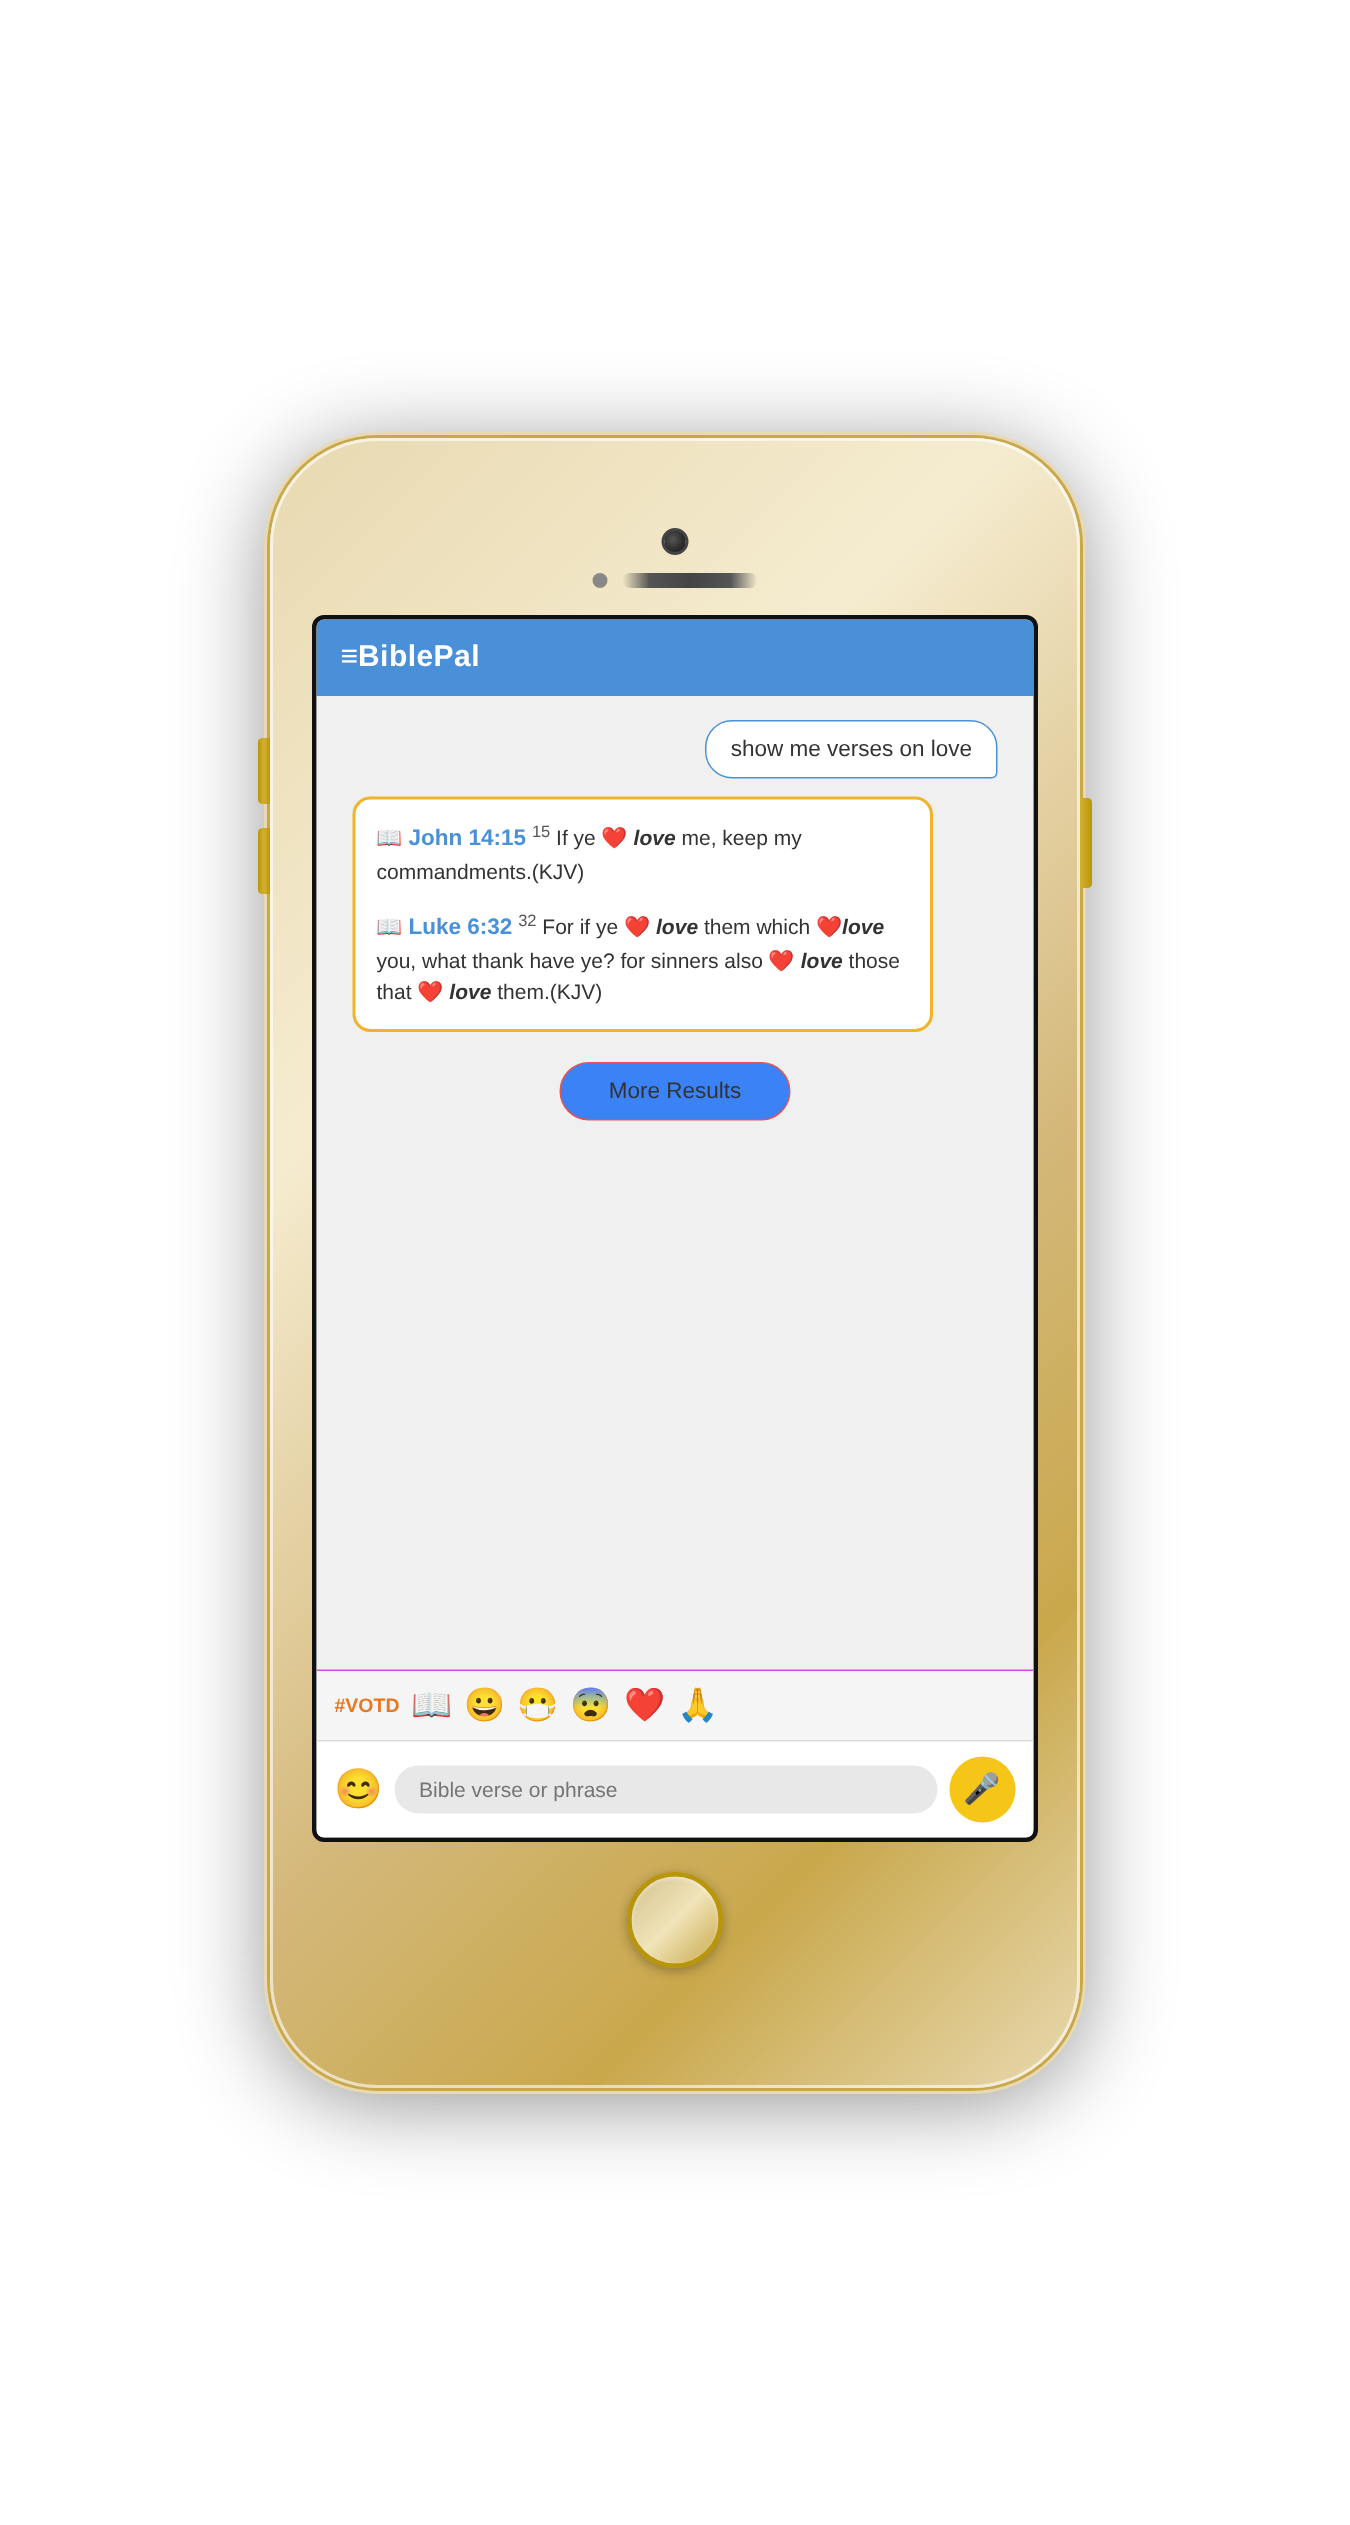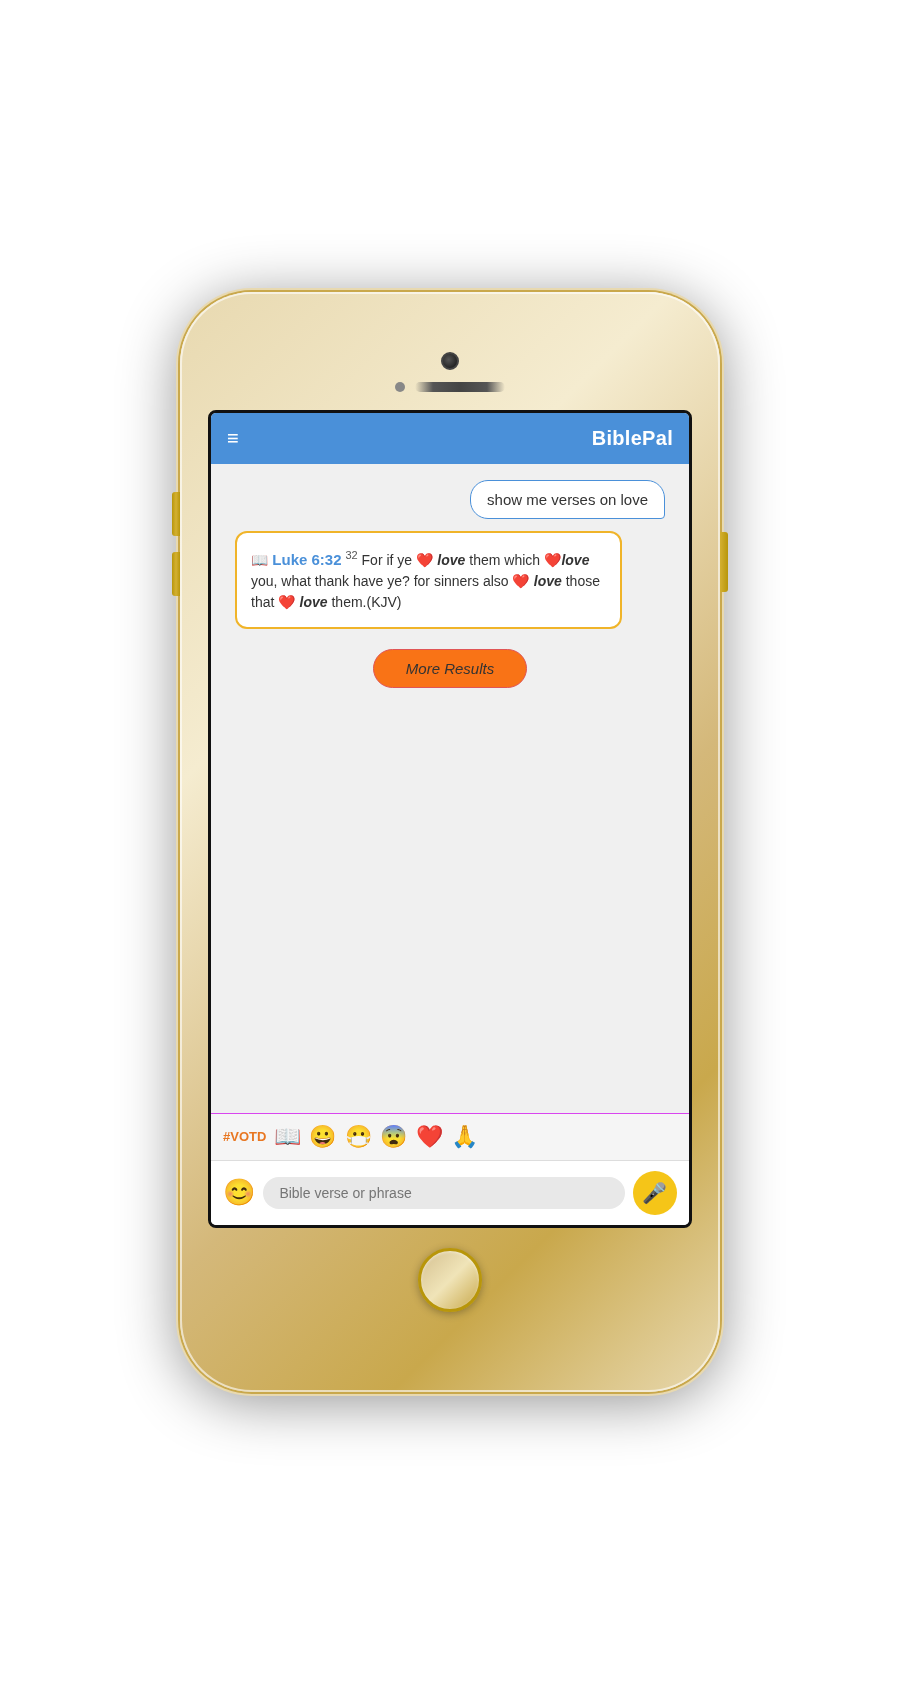--- a/index.html
+++ b/index.html
@@ -120,21 +120,21 @@
 
     .hamburger-icon {
       color: white;
       font-size: 20px;
       cursor: pointer;
       line-height: 1;
     }
 
     .app-title {
       flex: 1;
-      text-align: right;
+      text-align: left;
       color: white;
       font-size: 20px;
       font-weight: 600;
       letter-spacing: 0.3px;
     }
 
     
     .chat-area {
       flex: 1;
       overflow-y: auto;
@@ -200,28 +200,27 @@
     }
 
     
     .more-results-container {
       display: flex;
       justify-content: center;
       padding: 8px 0;
     }
 
     .more-results-btn {
-      background: #f97316;
+      background: #3b82f6;
       border: 1.5px solid #e05555;
       border-radius: 20px;
       padding: 10px 32px;
       font-size: 15px;
       color: #333;
       cursor: pointer;
-      font-style: italic;
     }
 
     
     .quick-actions {
       background: #f5f5f5;
       border-top: 1px solid #d946ef;
       padding: 10px 12px;
       display: flex;
       align-items: center;
       gap: 8px;
@@ -318,20 +317,27 @@
     </div>
 
     <div class="chat-area">
 
       <div class="user-message">
         <span>show me verses on love</span>
       </div>
 
       <div class="bot-card">
 
+        <div class="verse-entry">
+          <span>📖</span>
+          <span class="verse-ref">John 14:15</span>
+          <span class="verse-superscript"> 15</span>
+          If ye <span class="heart-emoji">❤️</span> <span class="love-bold">love</span>
+          me, keep my commandments.(KJV)
+        </div>
 
         <div class="verse-entry">
           <span>📖</span>
           <span class="verse-ref">Luke 6:32</span>
           <span class="verse-superscript"> 32</span>
           For if ye <span class="heart-emoji">❤️</span> <span class="love-bold">love</span>
           them which <span class="heart-emoji">❤️</span><span class="love-bold">love</span> you, what
           thank have ye? for sinners also
           <span class="heart-emoji">❤️</span> <span class="love-bold">love</span> those that <span class="heart-emoji">❤️</span> <span class="love-bold">love</span> them.(KJV)
         </div>

